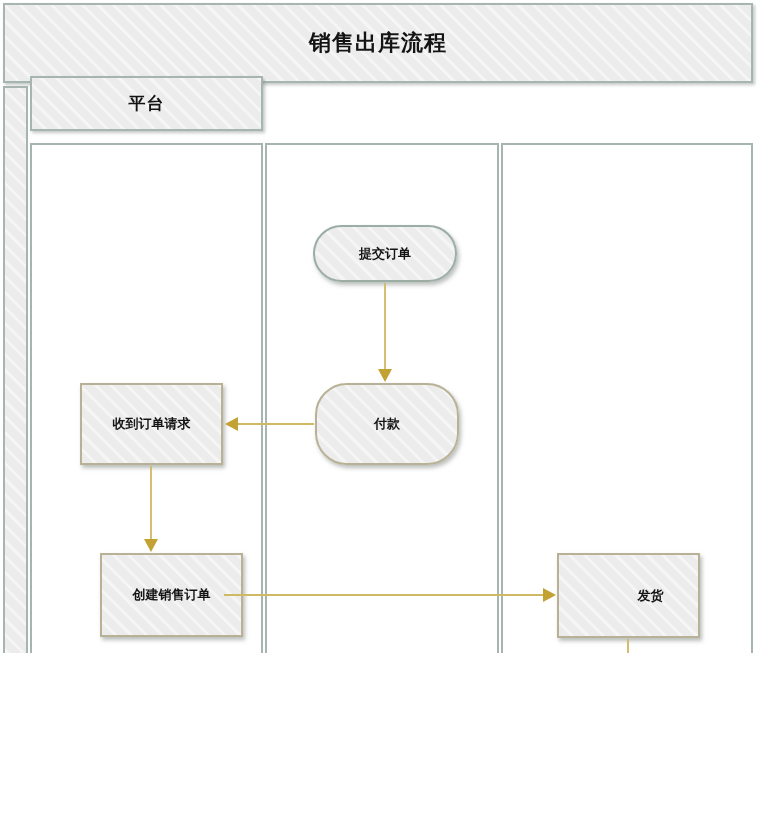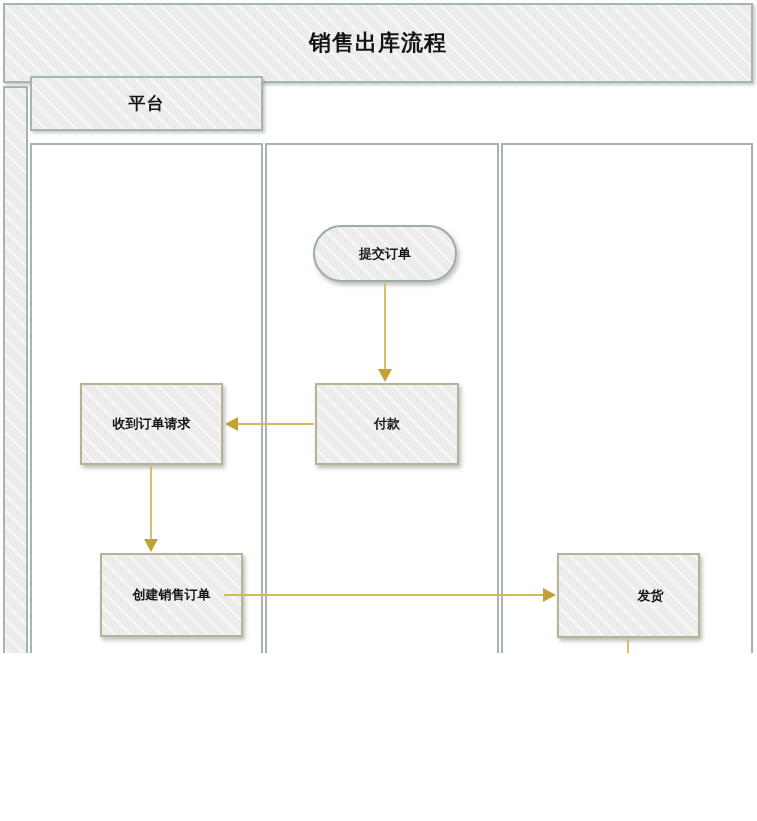--- a/index.html
+++ b/index.html
@@ -62,21 +62,21 @@
     display:flex;align-items:center;justify-content:center;
     font-size:13px;font-weight:bold;
     text-align:center;
     z-index:4;
     box-shadow:2px 3px 4px rgba(120,128,122,0.5);
     cursor:default;
   }
   .node.process{border:2px solid var(--process-border);}
   .node.terminator{border:2px solid var(--terminator-border);}
   #node-submit-order   {left:313px;top:225px;width:144px;height:57px;border-radius:29px;}
-  #node-payment        {left:315px;top:383px;width:144px;height:82px;}
+  #node-payment        {left:315px;top:383px;width:144px;height:82px;border-radius:32px;}
   #node-receive-request{left:80px; top:383px;width:143px;height:82px;}
   #node-create-order   {left:80px; top:553px;width:143px;height:84px;margin-left:20px;}
   #node-ship           {left:557px;top:553px;width:143px;height:85px;padding-left:44px;}
   #node-receive-goods  {left:313px;top:727px;width:144px;height:53px;border-radius:27px;}
 
   svg.edges{
     position:absolute;left:0;top:0;z-index:6;
     pointer-events:none;
   }
   .edge-line{

